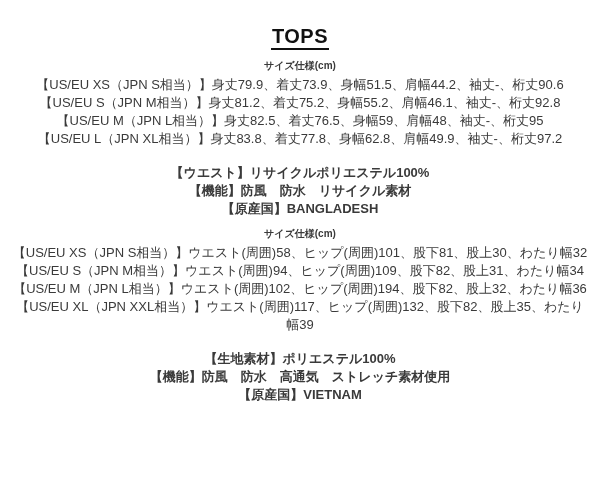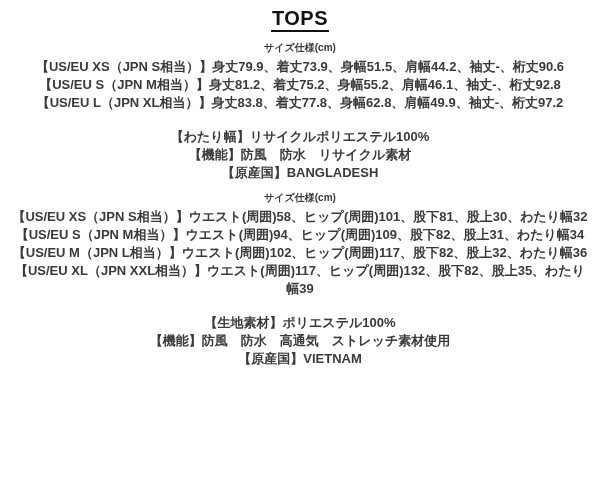--- a/index.html
+++ b/index.html
@@ -26,35 +26,35 @@
     line-height: 22px;
     font-weight: 800;
     color: var(--heading);
     letter-spacing: 0.5px;
   }
   .section-title .title-text {
     display: inline-block;
     border-bottom: 2px solid var(--heading);
     padding: 0 1px 1px 1px;
   }
-  .tops .section-title { margin-top: 7px; }
+  .tops .section-title { margin-top: 25px; }
   .bottoms .section-title { margin-top: 26px; }
   .spec-label {
     margin-top: 7px;
     font-size: 10px;
     line-height: 18px;
     font-weight: 600;
   }
   .size-rows {
     margin-top: 1px;
   }
   .size-row {
     font-size: 13px;
     line-height: 18px;
-    font-weight: 700;
+    font-weight: 400;
     white-space: pre-line;
   }
   .info-block {
     margin-top: 16px;
   }
   .info-line {
     font-size: 13px;
     line-height: 18px;
     font-weight: 600;
   }
@@ -63,35 +63,36 @@
 <body>
 
 <main>
 
   <section class="section tops">
     <h2 class="section-title"><span class="title-text">TOPS</span></h2>
     <div class="spec-label">サイズ仕様(cm)</div>
     <div class="size-rows">
       <div class="size-row">【US/EU XS（JPN S相当）】身丈79.9、着丈73.9、身幅51.5、肩幅44.2、袖丈-、桁丈90.6</div>
       <div class="size-row">【US/EU S（JPN M相当）】身丈81.2、着丈75.2、身幅55.2、肩幅46.1、袖丈-、桁丈92.8</div>
+      <div class="size-row">【US/EU M（JPN L相当）】身丈82.5、着丈76.5、身幅59、肩幅48、袖丈-、桁丈95</div>
       <div class="size-row">【US/EU L（JPN XL相当）】身丈83.8、着丈77.8、身幅62.8、肩幅49.9、袖丈-、桁丈97.2</div>
     </div>
     <div class="info-block">
-      <div class="info-line">【わたり幅】リサイクルポリエステル100%</div>
+      <div class="info-line">【ウエスト】リサイクルポリエステル100%</div>
       <div class="info-line">【機能】防風　防水　リサイクル素材</div>
       <div class="info-line">【原産国】BANGLADESH</div>
     </div>
   </section>
 
   <section class="section bottoms">
     <div class="spec-label">サイズ仕様(cm)</div>
     <div class="size-rows">
       <div class="size-row">【US/EU XS（JPN S相当）】ウエスト(周囲)58、ヒップ(周囲)101、股下81、股上30、わたり幅32</div>
       <div class="size-row">【US/EU S（JPN M相当）】ウエスト(周囲)94、ヒップ(周囲)109、股下82、股上31、わたり幅34</div>
-      <div class="size-row">【US/EU M（JPN L相当）】ウエスト(周囲)102、ヒップ(周囲)117、股下82、股上32、わたり幅36</div>
+      <div class="size-row">【US/EU M（JPN L相当）】ウエスト(周囲)102、ヒップ(周囲)194、股下82、股上32、わたり幅36</div>
       <div class="size-row">【US/EU XL（JPN XXL相当）】ウエスト(周囲)117、ヒップ(周囲)132、股下82、股上35、わたり
 幅39</div>
     </div>
     <div class="info-block">
       <div class="info-line">【生地素材】ポリエステル100%</div>
       <div class="info-line">【機能】防風　防水　高通気　ストレッチ素材使用</div>
       <div class="info-line">【原産国】VIETNAM</div>
     </div>
   </section>
 

